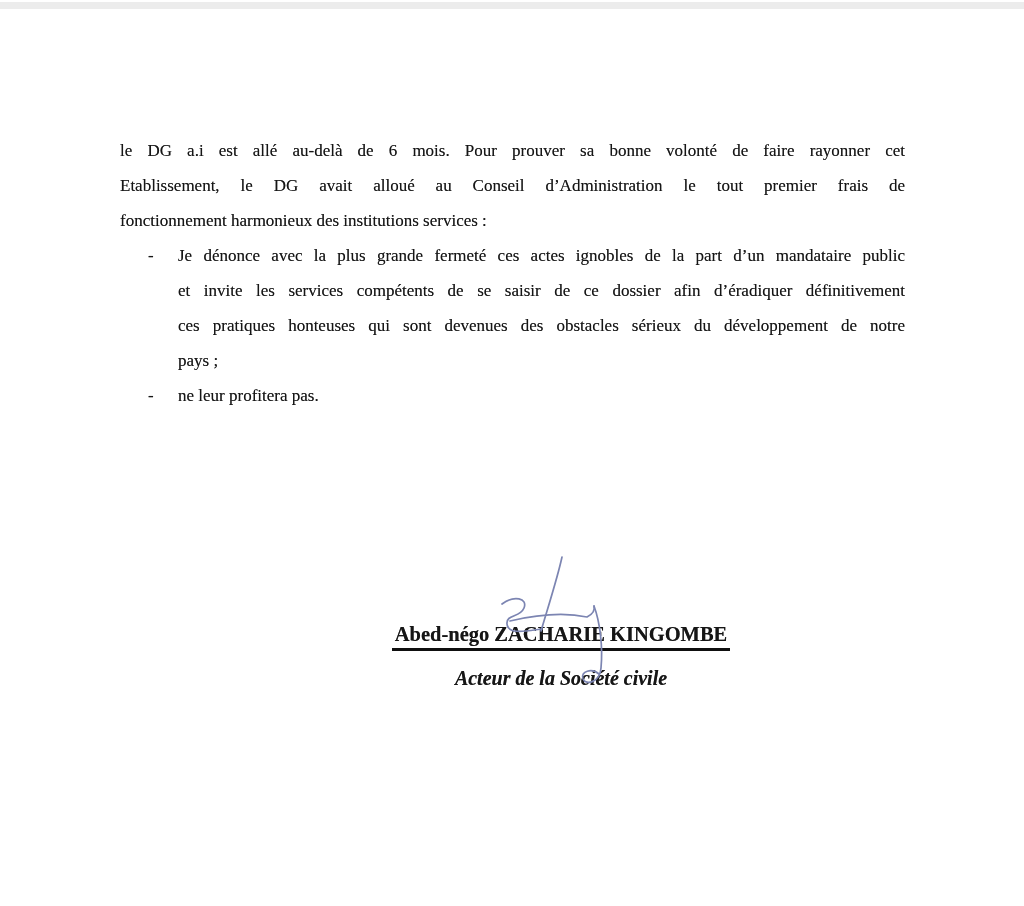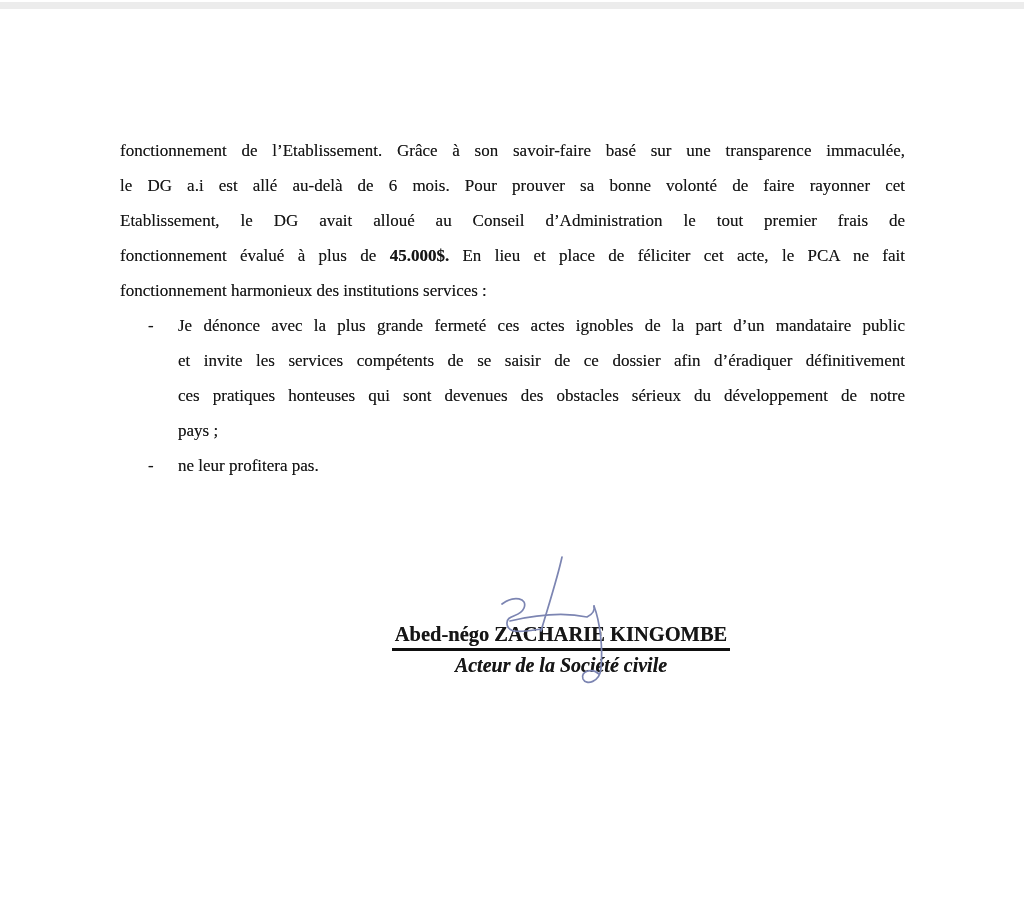--- a/index.html
+++ b/index.html
@@ -34,37 +34,35 @@
     text-shadow: 0 0 0.5px rgba(0,0,0,0.6);
   }
   .sig-name {
     display: inline-block;
     font-size: 20.5px; font-weight: bold; line-height: 27px;
     border-bottom: 3px solid #0f0f0f;
     padding: 0 3px 0 3px;
   }
   .sig-title {
     font-size: 20px; font-weight: bold; font-style: italic;
-    line-height: 22px; margin-top: 3px;
+    line-height: 22px; margin-top: 16px;
   }
   .signature-svg {
     position: absolute; left: 452px; top: 552px; z-index: 2;
     pointer-events: none;
   }
 </style>
 </head>
 <body style="background: rgb(255, 255, 255); color: rgb(22, 22, 22);">
 
 <div class="top-strip" style="background: rgb(236, 236, 236);"></div>
 
 <div class="letter-body">
-    <div class="line para jst"><span>fonctionnement de l’Etablissement. Grâce à son savoir-faire basé sur une transparence immaculée,</span></div>
     <div class="line para jst"><span>le DG a.i est allé au-delà de 6 mois. Pour prouver sa bonne volonté de faire rayonner cet</span></div>
     <div class="line para jst"><span>Etablissement, le DG avait alloué au Conseil d’Administration le tout premier frais de</span></div>
-    <div class="line para jst"><span>fonctionnement évalué à plus de </span><span class="b">45.000$.</span><span> En lieu et place de féliciter cet acte, le PCA ne fait</span></div>
     <div class="line para"><span>fonctionnement harmonieux des institutions services :</span></div>
     <div class="line bullet-start jst"><span class="dash">-</span><span>Je dénonce avec la plus grande fermeté ces actes ignobles de la part d’un mandataire public</span></div>
     <div class="line bullet-cont jst"><span>et invite les services compétents de se saisir de ce dossier afin d’éradiquer définitivement</span></div>
     <div class="line bullet-cont jst"><span>ces pratiques honteuses qui sont devenues des obstacles sérieux du développement de notre</span></div>
     <div class="line bullet-cont"><span>pays ;</span></div>
     <div class="line bullet-start jst"><span class="dash">-</span></div>
     <div class="line bullet-cont"><span>ne leur profitera pas.</span></div>
   </div>
 
 <svg class="signature-svg" width="210" height="150" viewBox="0 0 210 150">

